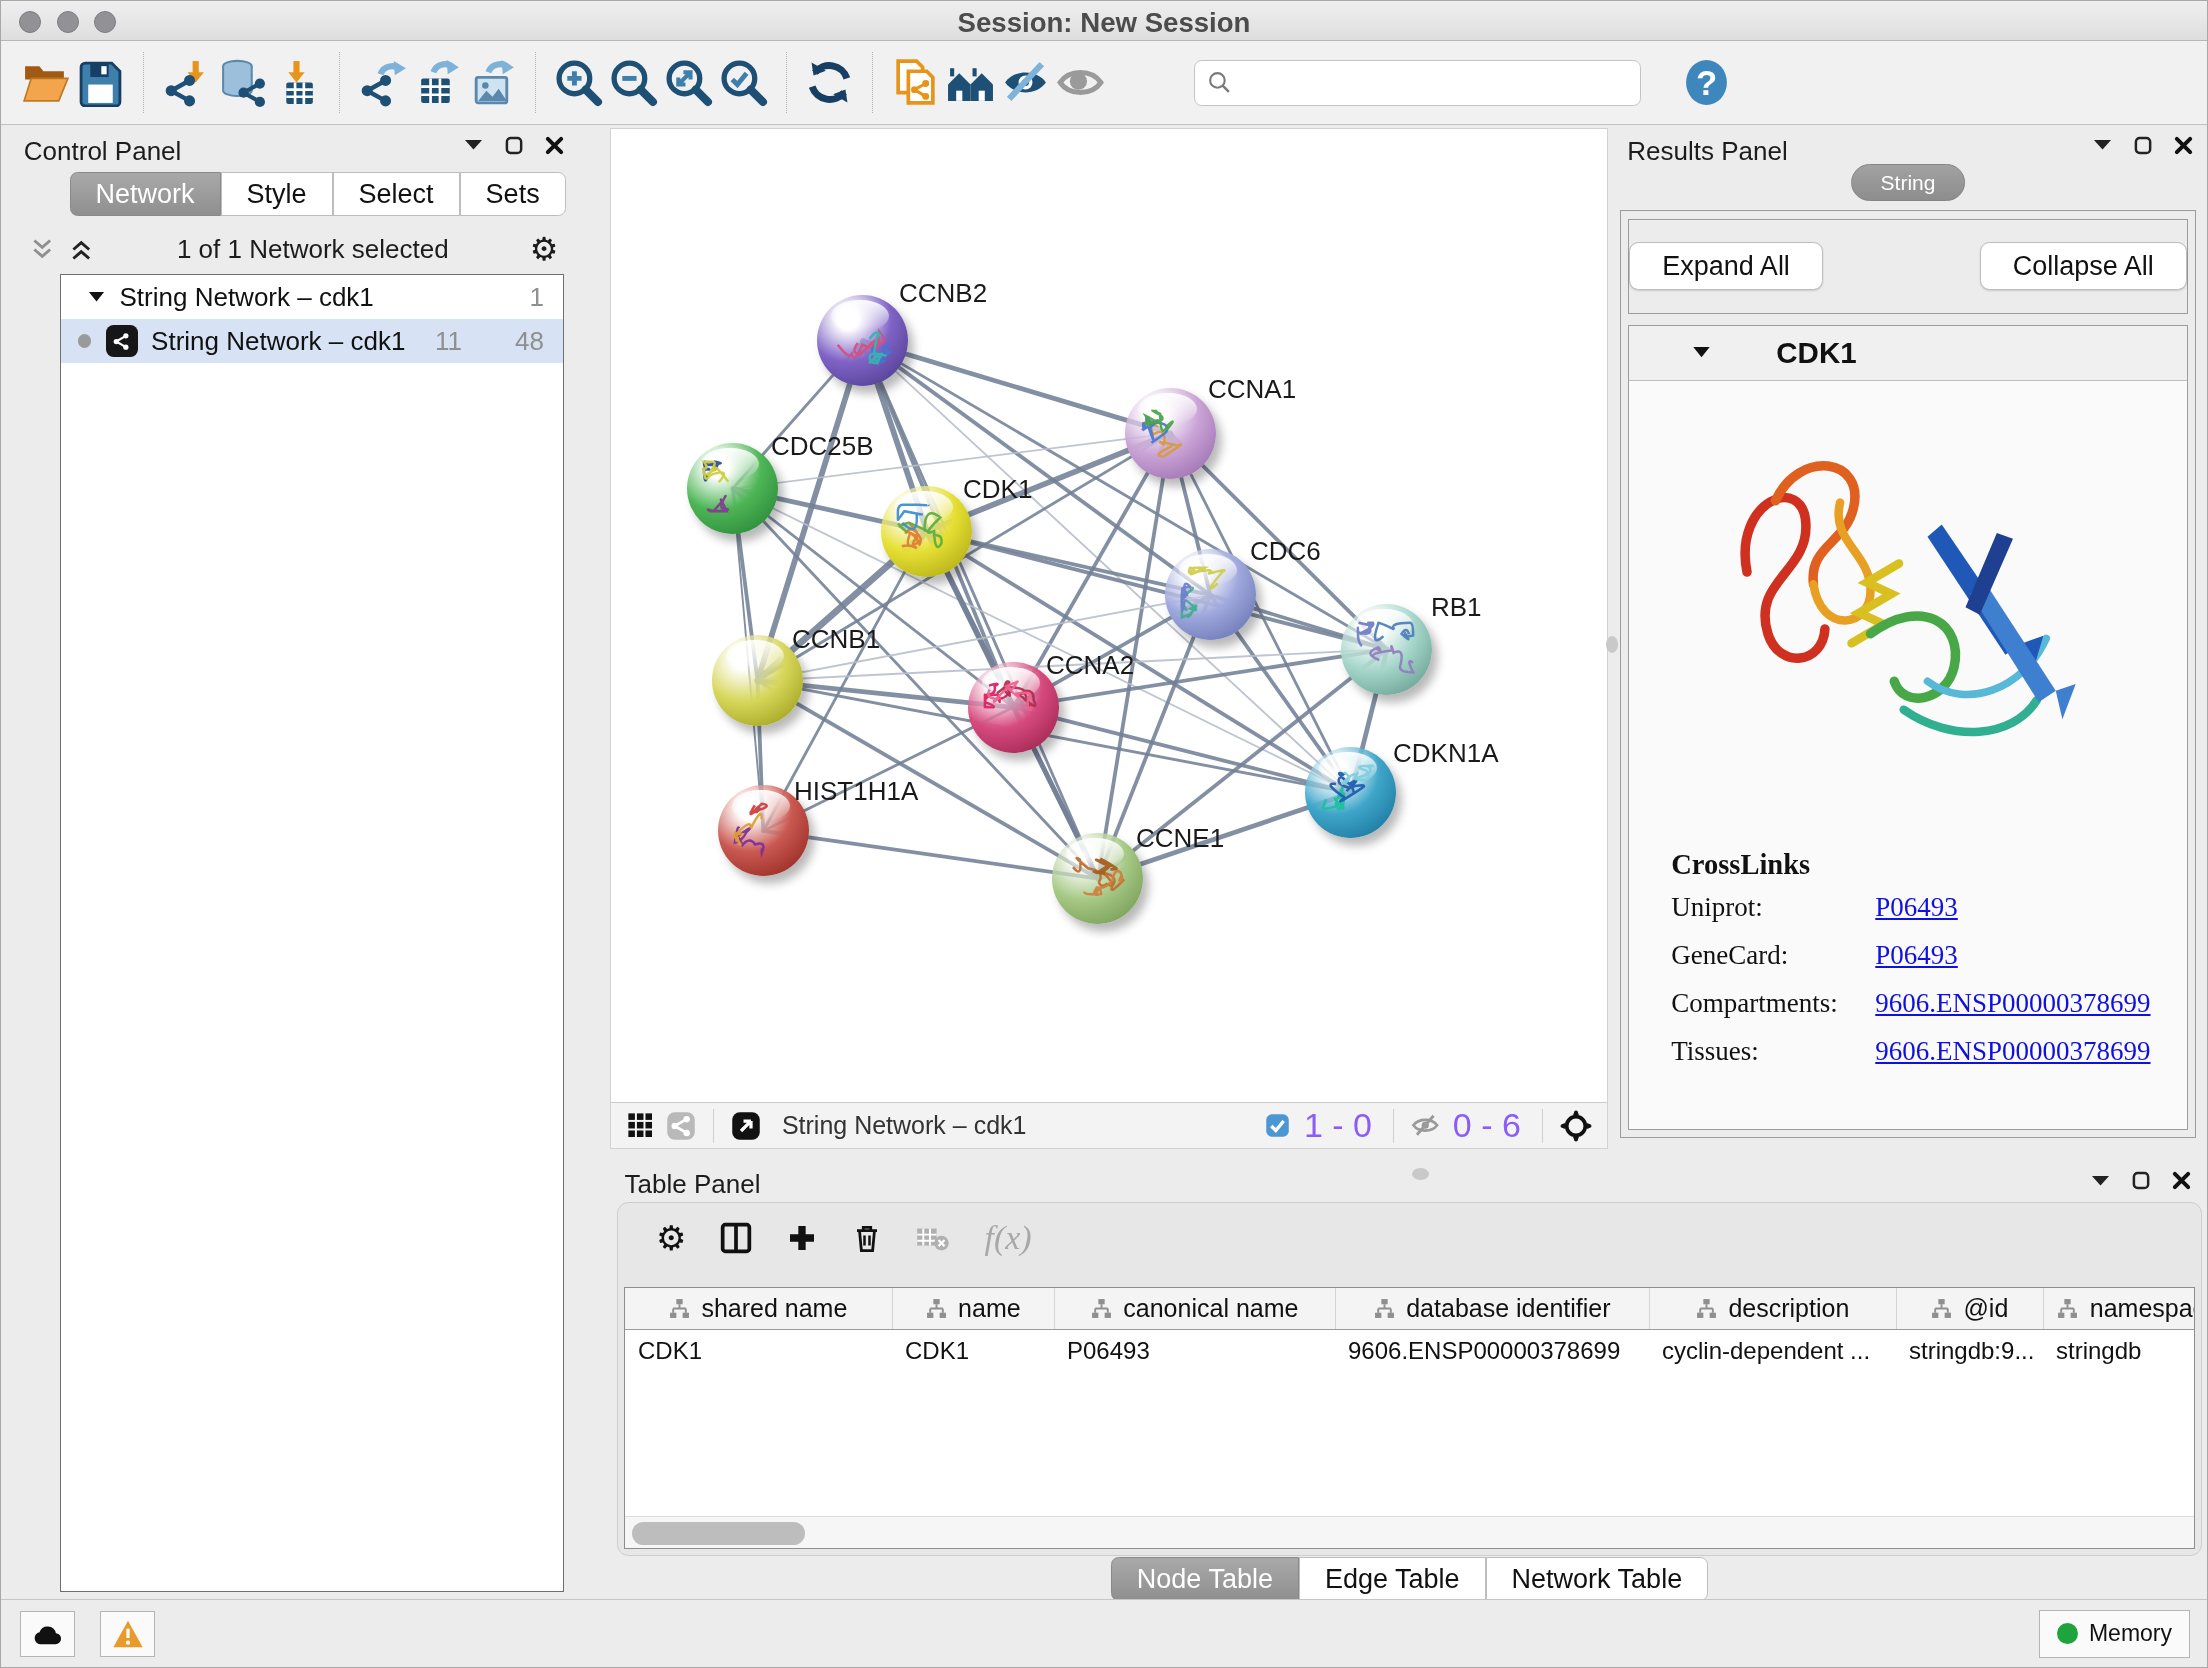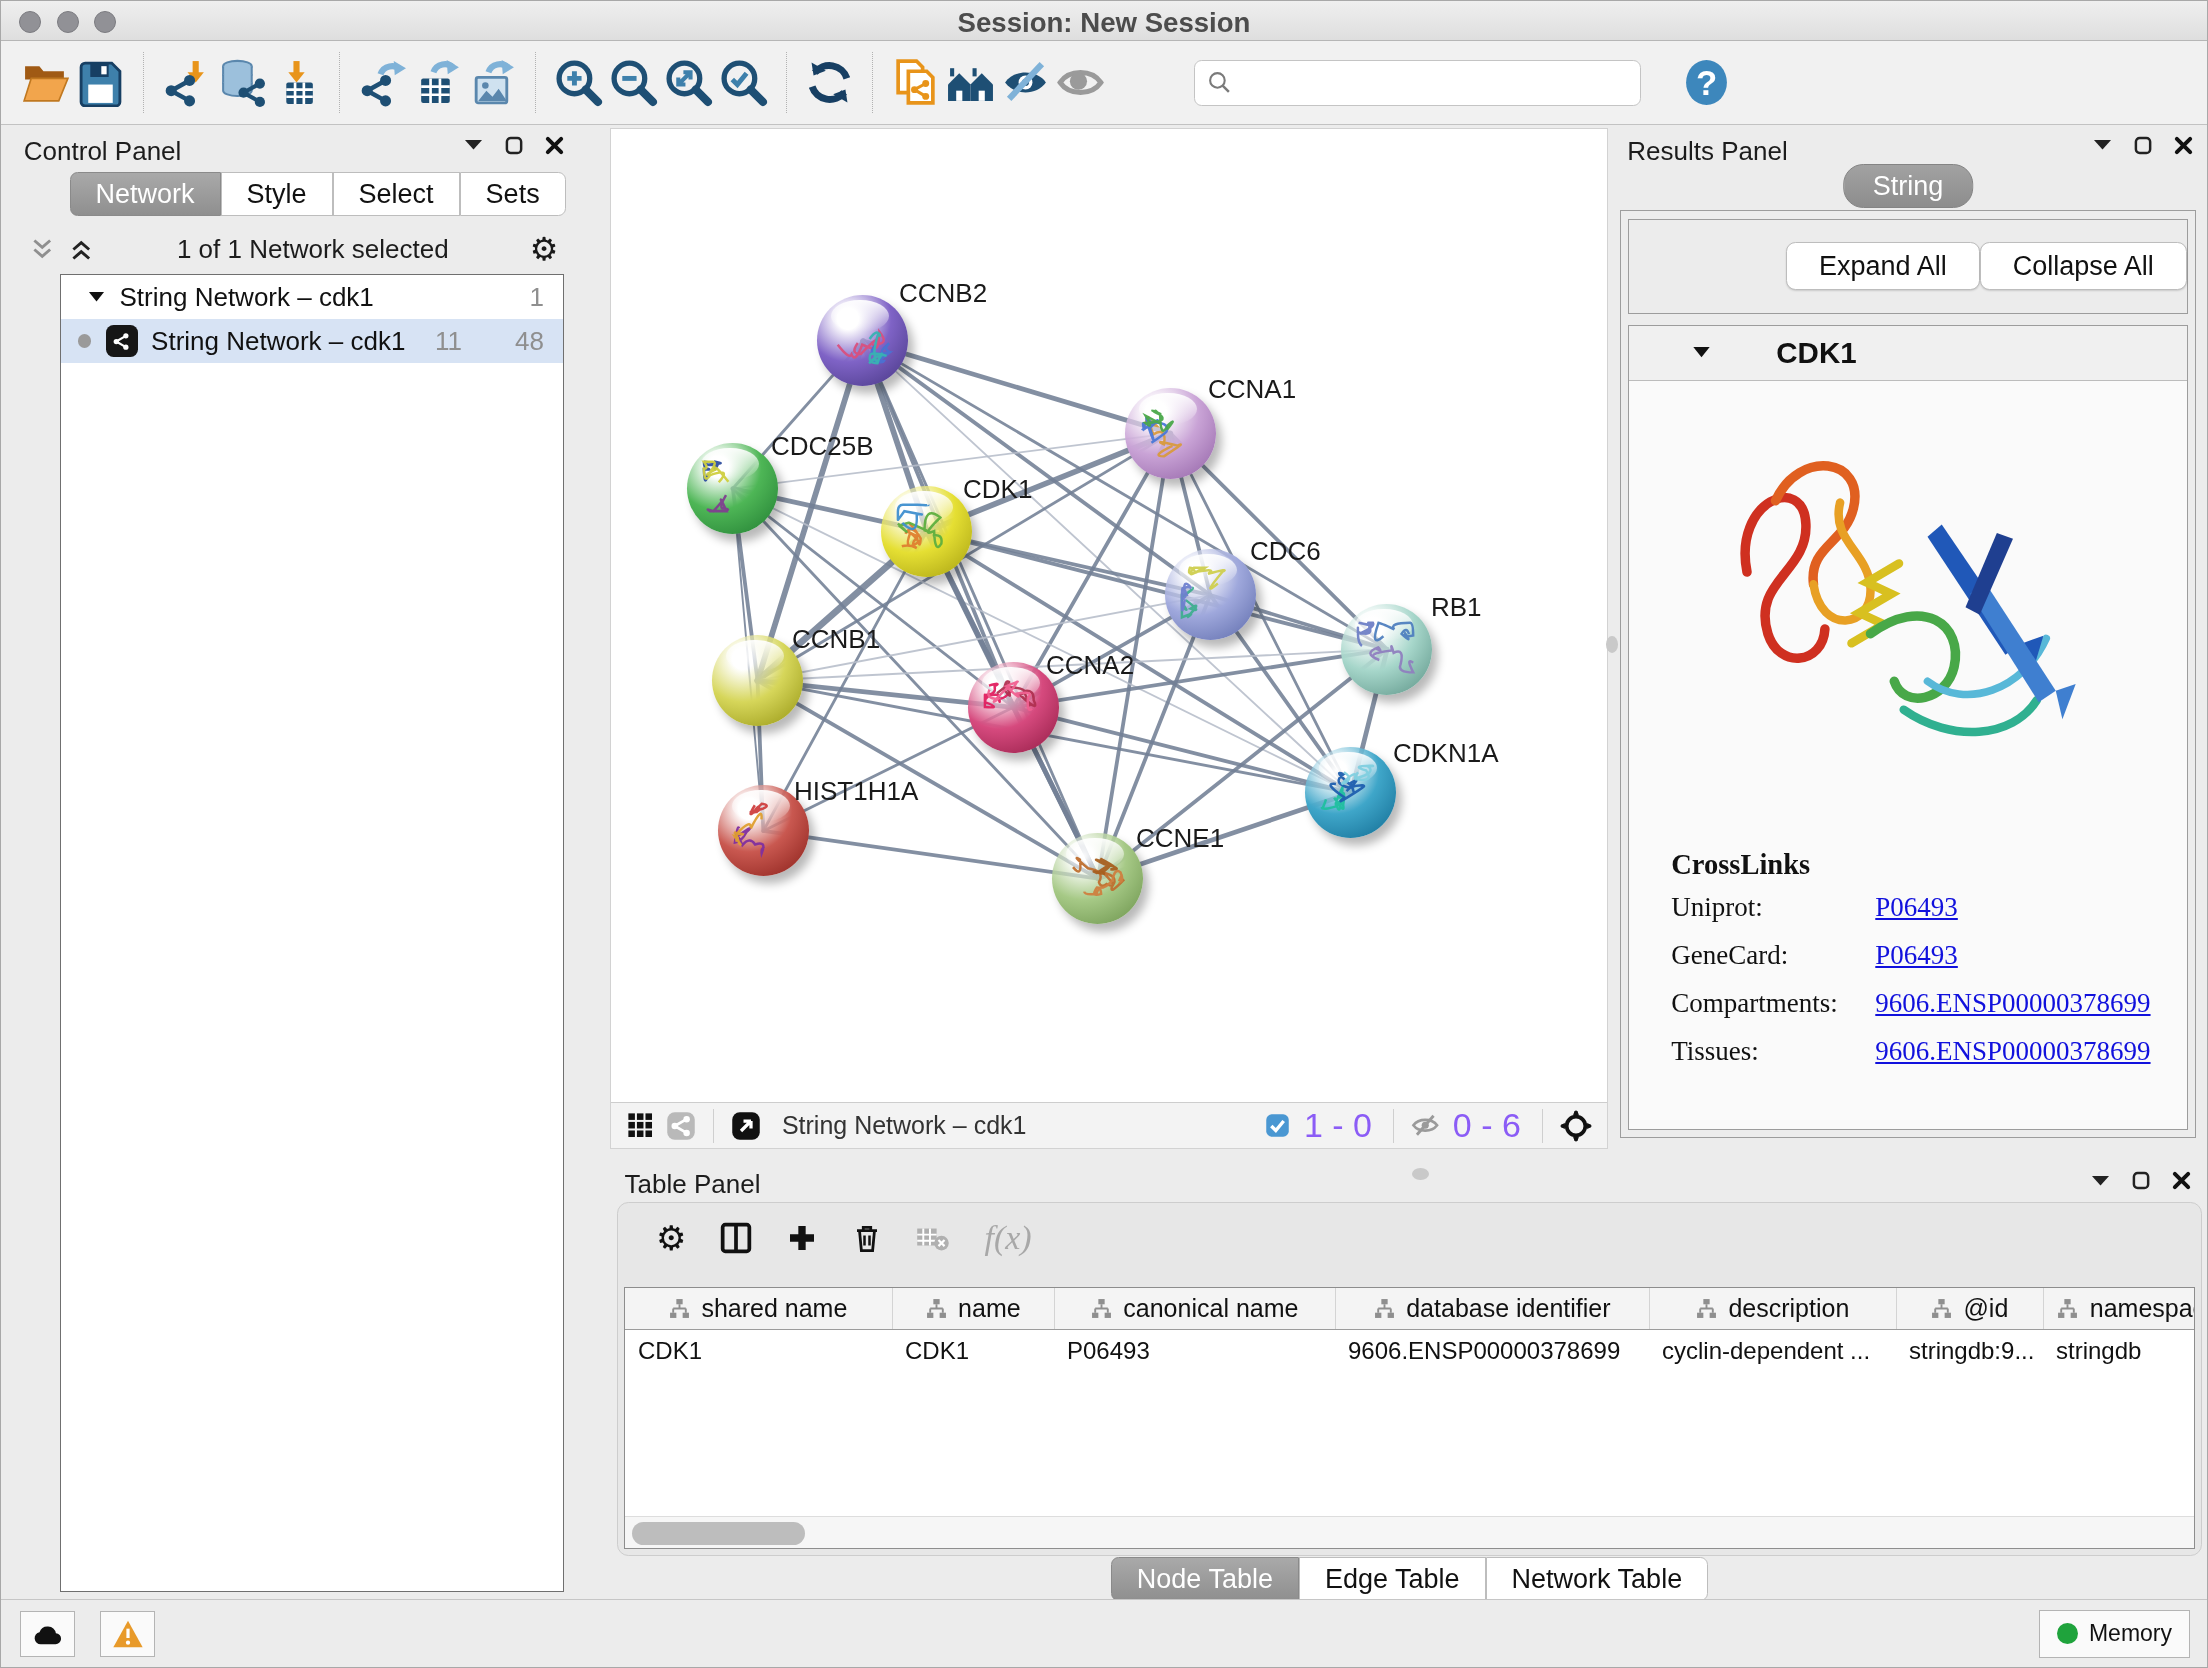--- a/index.html
+++ b/index.html
@@ -65,26 +65,26 @@
   #net-toolbar { position:absolute; left:0; bottom:0; width:996px; height:46px; background:#f3f3f3;
                  border-top:1px solid #cdcdcd; display:flex; align-items:center; padding:0 9.5px; }
   #net-toolbar .vsep { width:0; height:34px; border-left:1px solid #cfcfcf; margin:0 11.4px; }
   #net-title { font-size:25px; color:#333; margin-left:15px; }
   .cnt { font-size:34px; color:#8b5cf6; margin:0 9.5px 0 7.6px; }
   .nt-ic { display:flex; align-items:center; justify-content:center; padding:0 5.7px; }
 
   
   #results-panel { position:absolute; left:1613px; top:127px; width:588px; height:1014px; background:#ececec; }
   #rp-tab { position:absolute; left:50%; transform:translateX(-50%); top:36px; border-radius:20px;
-            padding:5.7px 28.5px; font-size:27px; color:#fff; background:linear-gradient(#a2a2a2,#8d8d8d);
+            padding:5.7px 28.5px; font-size:21px; color:#fff; background:linear-gradient(#a2a2a2,#8d8d8d);
             border:1px solid #848484; }
   #rp-outer { position:absolute; left:5.7px; right:5.7px; top:82px; bottom:3.8px; border:1.9px solid #9c9c9c;
               background:#ececec; }
   #rp-buttons { margin:7.6px; height:95px; border:1.9px solid #9c9c9c; display:flex; align-items:center;
-                justify-content:flex-end; }
+                justify-content:space-between; gap:61px; }
   .rp-btn { background:#fff; border:1px solid #bdbdbd; border-radius:9.5px; font-size:27px; color:#111;
             padding:7.6px 32px; box-shadow:0 1px 1.9px rgba(0,0,0,0.15); }
   #rp-content { position:absolute; left:7.6px; right:7.6px; top:114px; bottom:7.6px; border:1.9px solid #9c9c9c;
                 background:#fafafa; overflow:hidden; }
   #rp-generow { height:55px; background:#f0f0f0; border-bottom:1.9px solid #bcbcbc; display:flex;
                 align-items:center; }
   #rp-genename { font-size:29.5px; font-weight:bold; color:#111; margin-left:65px; }
   #rp-desc { font-size:26px; color:#1a1a1a; padding:15px 0 9.5px 23px; border-bottom:1px solid #e2e2e2; }
   #rp-structure { display:block; margin:15px auto 5.7px auto; }
   #rp-crosslinks { font-family:"Liberation Serif", serif; margin:5.7px 0 0 42px; }

